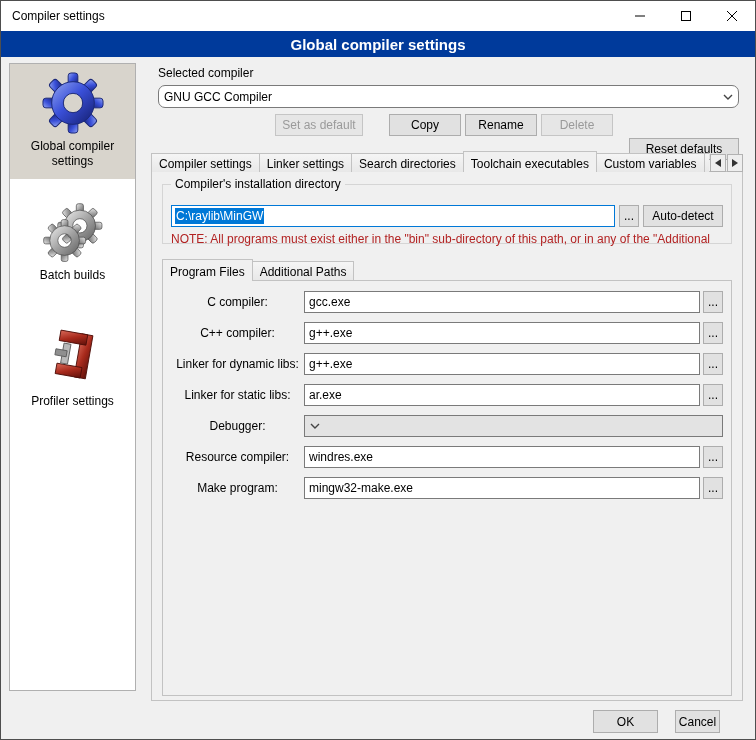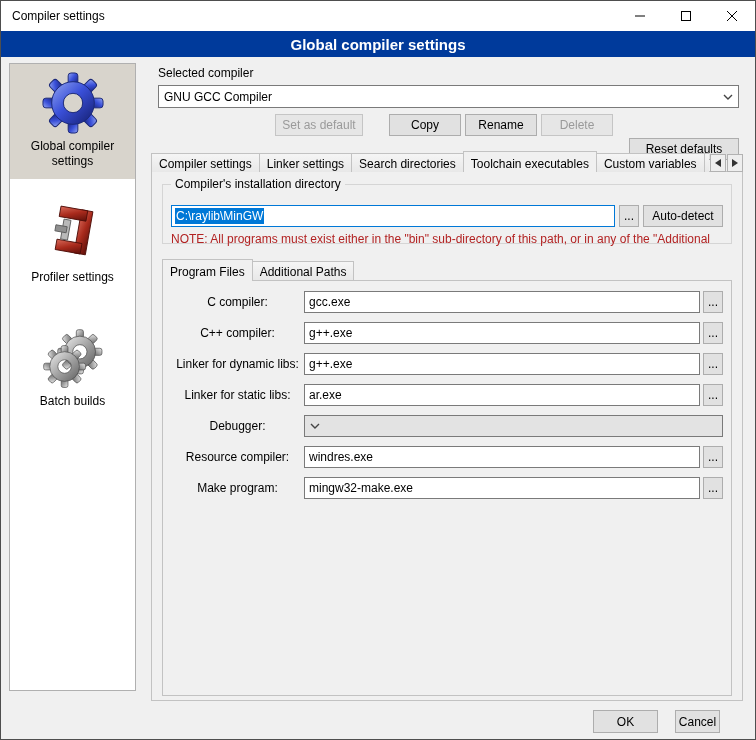--- a/index.html
+++ b/index.html
@@ -50,21 +50,21 @@
   .combo {
     background:#fff; border:1px solid #7a7a7a; height:23px;
     display:flex; align-items:center;
   }
   .combo .txt { padding-left:5px; flex:1; white-space:nowrap; overflow:hidden; }
   .combo .chev { width:20px; display:flex; align-items:center; justify-content:center; }
   .combo.gray { background:#e3e3e3; height:22px; }
 
   
   .sel-label { position:absolute; left:157px; top:65px; }
-  .main-combo { position:absolute; left:157px; top:84px; width:581px; }
+  .main-combo { position:absolute; left:157px; top:84px; width:581px;border-radius:7px; }
   .btnrow { position:absolute; left:157px; top:113px; width:581px; display:flex; justify-content:flex-end; }
   .btnrow .btn { flex-shrink:0; }
   .b-setdef { width:88px; margin-right:26px; }
   .b-copy, .b-rename, .b-delete { width:72px; margin-right:4px; }
   .b-delete { margin-right:16px; }
   .b-reset { width:110px; margin-right:0;margin-top:24px; }
 
   
   .tabstrip { position:absolute; left:150px; top:149px; width:592px; height:22px; display:flex; align-items:flex-end; z-index:3; }
   .tabs-viewport { display:flex; align-items:flex-end; overflow:hidden; flex:1; height:22px; }
@@ -174,41 +174,41 @@
     <div class="side-item selected">
       <div class="icon-box">
         <svg width="62" height="62" viewBox="0 0 64 64">
             <use href="#gear" fill="url(#gradBlue)" stroke="#1b2878" stroke-width="1"></use>
           </svg>
       </div>
       <div class="lbl">Global compiler settings</div>
     </div>
     <div class="side-item">
       <div class="icon-box">
+        <svg width="60" height="60" viewBox="0 0 64 64">
+          <use href="#gear" fill="url(#gradGray)" stroke="#4a4a4a" stroke-width="1" transform="translate(15 0) scale(0.76)"></use>
+          <use href="#gear" fill="url(#gradGray)" stroke="#4a4a4a" stroke-width="1" transform="translate(0 17) scale(0.72)"></use>
+        </svg>
+      </div>
+      <div class="lbl">Batch builds</div>
+    </div>
+    <div class="side-item">
+      <div class="icon-box">
         <svg width="56" height="62" viewBox="0 0 64 64">
           <g transform="rotate(10 32 32)" stroke="#4d0d08" stroke-width="1">
             <rect x="37" y="3" width="13" height="50" fill="url(#gradRed)"></rect>
             <rect x="13" y="3" width="31" height="12" fill="url(#gradRed)"></rect>
             <rect x="15" y="41" width="29" height="12" fill="url(#gradRed)"></rect>
             <rect x="19" y="17" width="8" height="23" fill="#b9b9b9" stroke="#5c5c5c"></rect>
             <rect x="11" y="25" width="13" height="7" fill="#8f8f8f" stroke="#5c5c5c"></rect>
           </g>
         </svg>
       </div>
       <div class="lbl">Profiler settings</div>
     </div>
-    <div class="side-item">
-      <div class="icon-box">
-        <svg width="60" height="60" viewBox="0 0 64 64">
-          <use href="#gear" fill="url(#gradGray)" stroke="#4a4a4a" stroke-width="1" transform="translate(15 0) scale(0.76)"></use>
-          <use href="#gear" fill="url(#gradGray)" stroke="#4a4a4a" stroke-width="1" transform="translate(0 17) scale(0.72)"></use>
-        </svg>
-      </div>
-      <div class="lbl">Batch builds</div>
-    </div>
   </div>
 
   <div class="sel-label">Selected compiler</div>
   <div class="combo main-combo">
     <span class="txt">GNU GCC Compiler</span>
     <span class="chev">
       <svg width="10" height="6" viewBox="0 0 10 6">
           <path d="M1 1l4 4 4-4" stroke="#444" fill="none" stroke-width="1.4"></path>
         </svg>
     </span>

